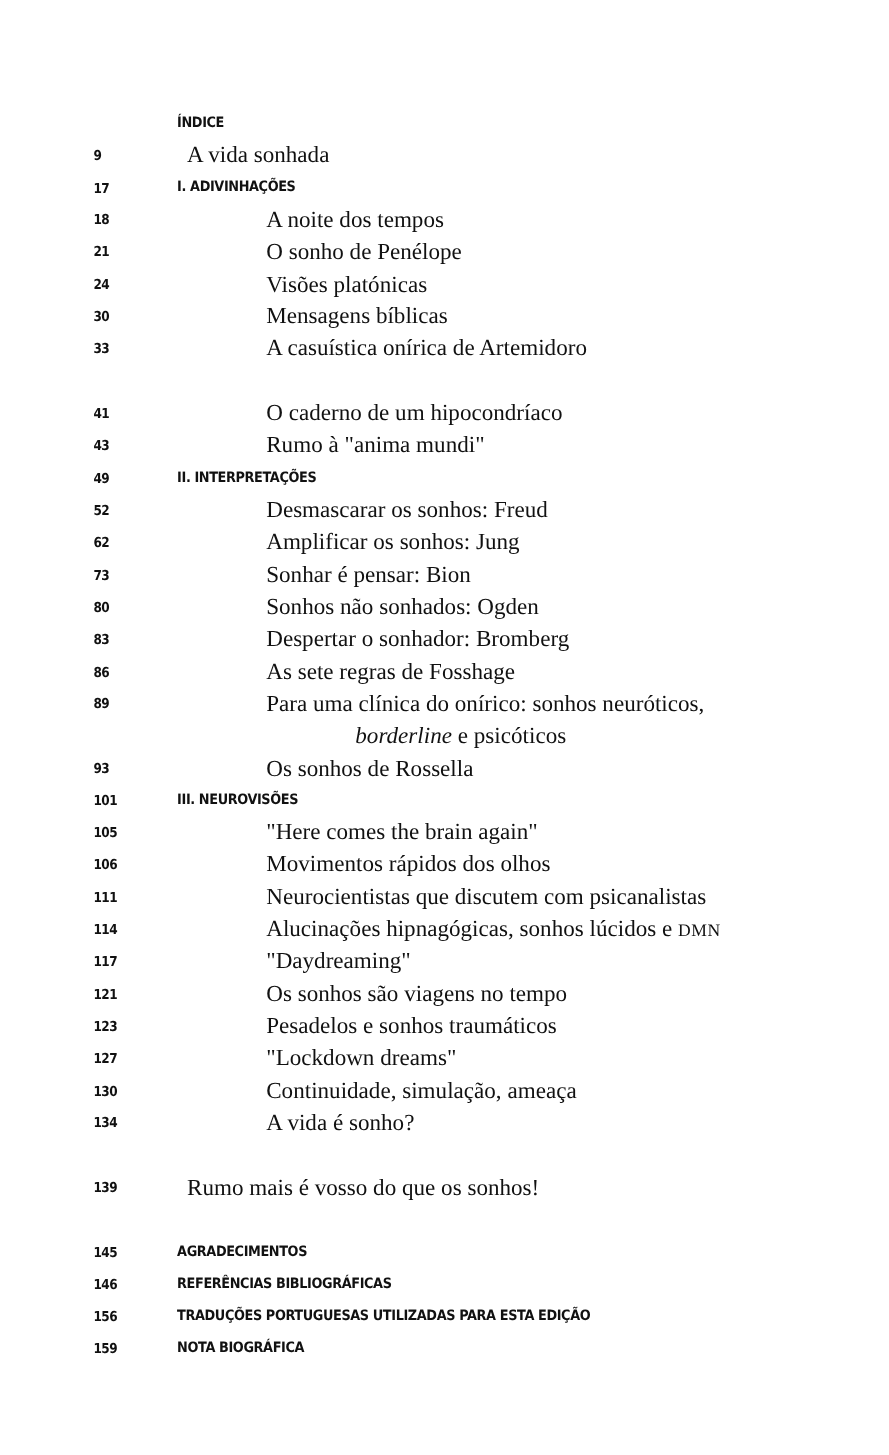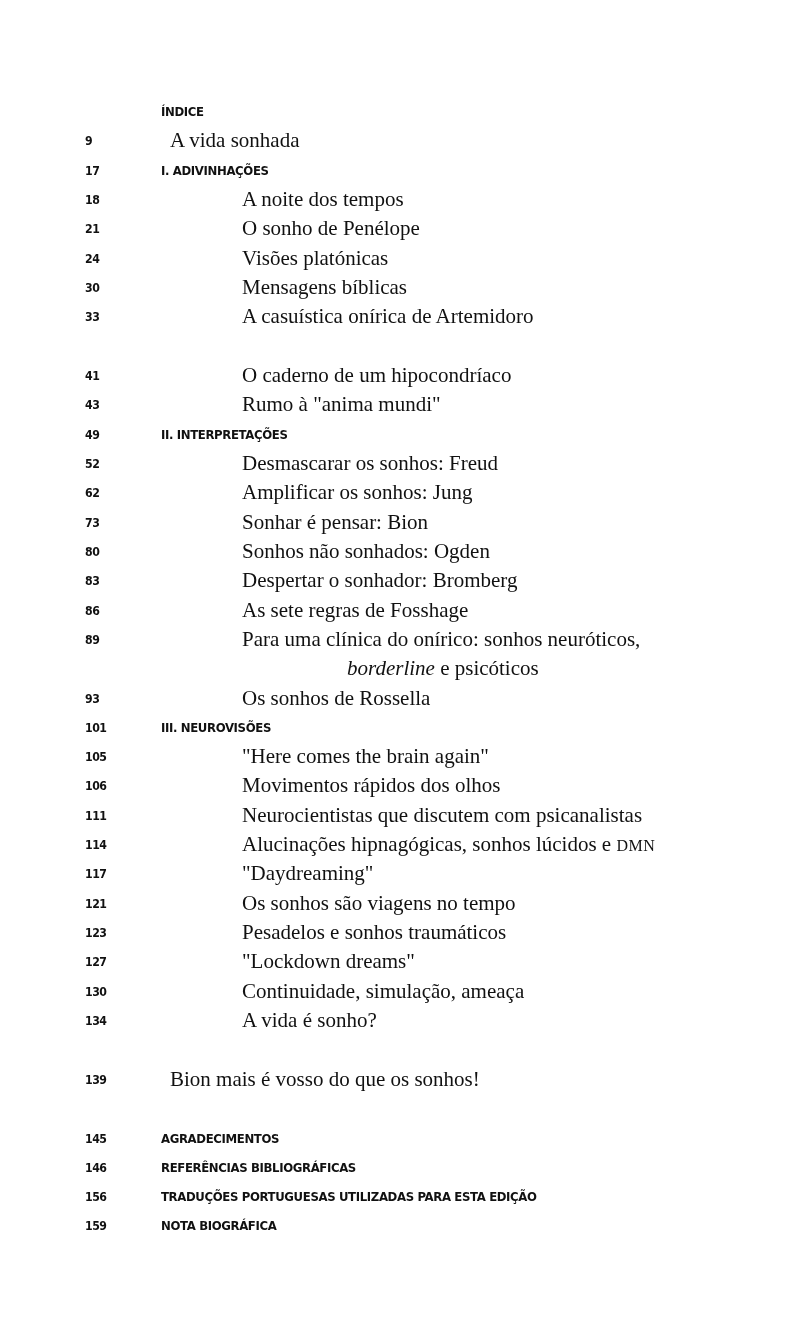--- a/index.html
+++ b/index.html
@@ -21,21 +21,21 @@
   .chap {
     position: absolute; left: 170px; top: 0;
     font-family: "Liberation Serif", serif; font-size: 21px; line-height: 29px; white-space: nowrap;
   }
   .sub {
     position: absolute; left: 242px; top: 0;
     font-family: "Liberation Serif", serif; font-size: 21px; line-height: 29px; white-space: nowrap;
   }
   .cont {
     position: absolute; left: 323px; top: 0;
-    font-family: "Liberation Serif", serif; font-size: 21px; line-height: 29px; white-space: nowrap; margin-left: 24px;
+    font-family: "Liberation Serif", serif; font-size: 21px; line-height: 29px; white-space: nowrap;
   }
   .sc { font-size: 16px; letter-spacing: 0.5px; }
   i { font-style: italic; }
 </style>
 </head>
 <body>
 
 <div class="page">
 
   <div class="row" style="top:97px">
@@ -160,21 +160,21 @@
       <span class="num">130</span>
       <span class="sub">Continuidade, simulação, ameaça</span>
     </div>
   <div class="row" style="top:1006px">
       <span class="num">134</span>
       <span class="sub">A vida é sonho?</span>
     </div>
 
   <div class="row" style="top:1065px">
     <span class="num">139</span>
-    <span class="chap">Bion mais é vosso do que os sonhos!</span>
+    <span class="chap">Rumo mais é vosso do que os sonhos!</span>
   </div>
 
   <div class="row" style="top:1124px">
       <span class="num">145</span>
       <span class="head">AGRADECIMENTOS</span>
     </div>
   <div class="row" style="top:1153px">
       <span class="num">146</span>
       <span class="head">REFERÊNCIAS BIBLIOGRÁFICAS</span>
     </div>

